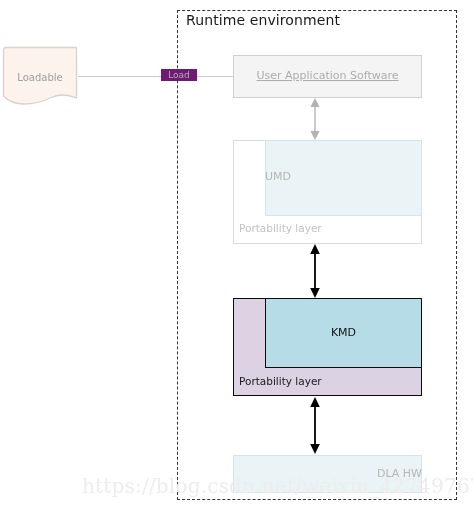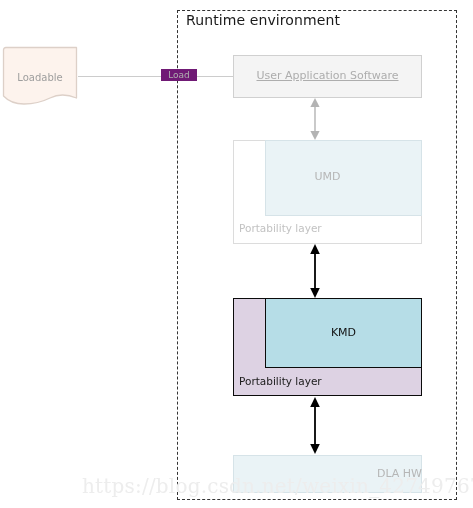--- a/index.html
+++ b/index.html
@@ -126,21 +126,20 @@
     top: 140px;
     width: 157px;
     height: 76px;
     background: #eaf3f6;
     border: 1px solid #d6e3e8;
   }
   #umd-label {
     left: 265px;
     top: 170px;
     width: 125px;
-    text-align: center;
     font-size: 11px;
     color: #b6b6b6;
   }
 
   
   #kmd-port-box {
     left: 233px;
     top: 298px;
     width: 189px;
     height: 98px;

